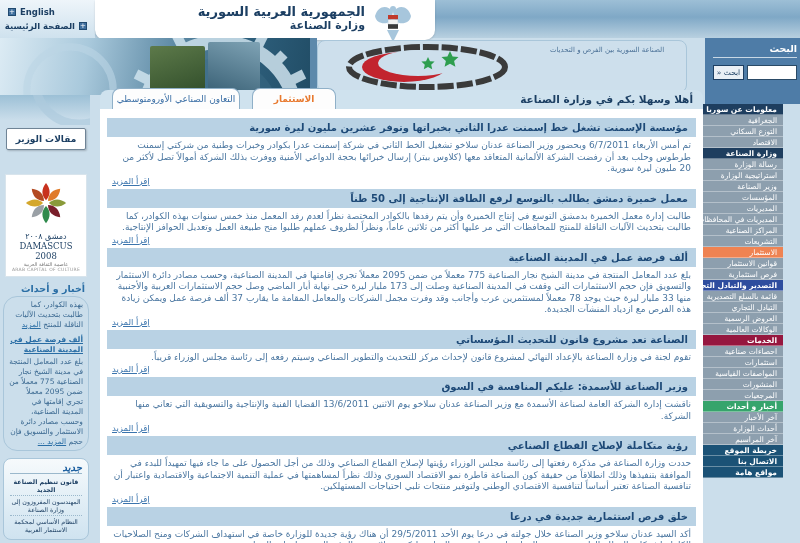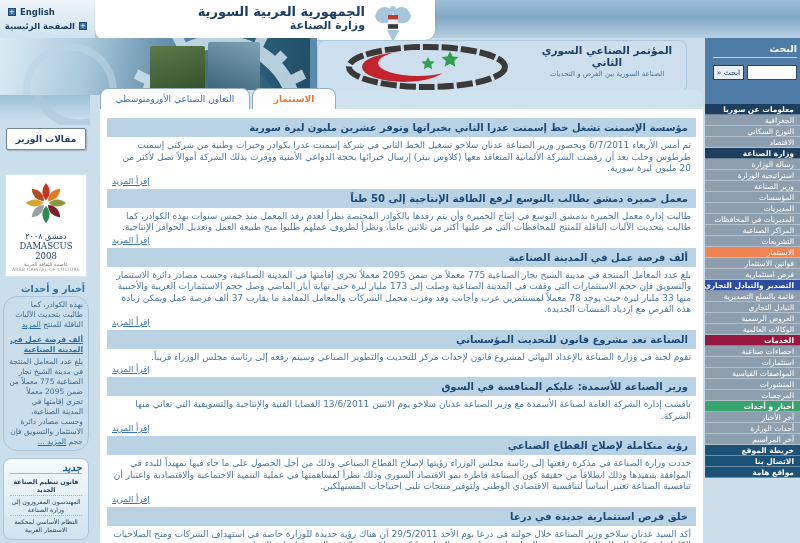--- a/index.html
+++ b/index.html
@@ -49,42 +49,42 @@
     padding:5px 8px 0 8px; }
   #search-title { color:#fff; font-size:9.5px; font-weight:bold; text-align:right;
     border-bottom:1px solid #c8d8e5; padding-bottom:3px; margin-bottom:7px; }
   #search-row { display:flex; direction:rtl; gap:3px; align-items:center; }
   #search-input { width:50px; height:15px; border:1px solid #2a4a66; background:#fff; font-size:8px; }
   #search-btn { height:15px; flex:1; background:#e9eff5; border:1px solid #1c3f63;
     color:#1c3f63; font-size:7.5px; line-height:13px; text-align:center; cursor:pointer;
     font-family:"DejaVu Sans", sans-serif; }
 
   
-  #menu { left:705px; top:104px; width:95px; }
+  #menu { left:688px; top:104px; width:95px; }
   .m-row { height:11px; line-height:11px; font-size:7.5px; color:#fff; text-align:right;
     padding-left:4px; padding-right:6px; border-bottom:1px solid rgba(255,255,255,.35);
     white-space:nowrap; overflow:hidden; cursor:pointer; }
   .item       { background:#8d9fae; }
   .hdr-navy   { background:#1e3e5f; font-weight:bold; }
   .item-orange{ background:#ef8352; }
   .hdr-blue   { background:#2e4d9e; font-weight:bold; }
   .hdr-maroon { background:#96173f; font-weight:bold; }
   .hdr-green  { background:#36a46c; font-weight:bold; }
   .hdr-teal   { background:#1b5276; font-weight:bold; }
 
   
   #content-header { left:100px; top:90px; width:603px; height:19px; background:#cfe2ee;
     border-radius:8px 8px 0 0; }
   #welcome { position:absolute; right:10px; top:0; line-height:19px; font-size:10.5px;
     font-weight:bold; color:#1c3f63; }
   .tab { position:absolute; top:-2px; height:21px; background:#fdfdfd;
     border:1px solid #8fb0c8; border-bottom:none; border-radius:8px 8px 0 0;
     font-size:9px; text-align:center; line-height:20px; cursor:pointer; white-space:nowrap; }
   #tab-investment { left:152px; width:84px; color:#e8792e; font-weight:bold; }
-  #tab-euromed    { left:0px;  width:150px; color:#3a6ea5; }
+  #tab-euromed    { left:12px;  width:128px; color:#3a6ea5; }
 
   
   #panel { left:100px; top:109px; width:603px; height:434px; background:#fff;
     overflow:hidden; padding:9px 7px 0 7px; }
   .sec { margin-bottom:2px; }
   .sec-hdr { background:#b9d2e4; height:19px; line-height:19px; font-size:10px;
     font-weight:bold; color:#1d4977; text-align:right; padding:0 8px; margin-bottom:3px; }
   .sec-body { color:#4a76a0; font-size:9px; line-height:11.5px; text-align:right;
     padding:0 5px; margin-bottom:1px; }
   .read-more { display:block; text-align:left; color:#3a74ad; font-size:8.5px;
@@ -168,21 +168,20 @@
 </div>
 <div class="abs" id="photo-ext">
   <svg class="gear" style="left:24px; top:-70px; width:110px; height:110px;" viewBox="0 0 100 100">
     <circle cx="50" cy="50" r="40" fill="none" stroke="#aecbdd" stroke-width="8" opacity=".8"></circle>
   </svg>
 </div>
 
 <div class="abs" id="divider-strip"></div>
 <div class="abs" id="banner">
   <div id="banner-text">
-    <div class="bt1">المؤتمر الصناعي السوري الثاني</div>
     <div class="bt3">الصناعة السورية بين الفرص و التحديات</div>
   </div>
   <div id="crescent-wrap">
     <svg width="190" height="48" viewBox="0 0 190 48">
       <ellipse cx="95" cy="24" rx="78" ry="20" fill="none" stroke="#3a3a3a" stroke-width="6" stroke-dasharray="16 3"></ellipse>
       <ellipse cx="72" cy="24" rx="42" ry="15" fill="#c2242e"></ellipse>
       <ellipse cx="86" cy="20" rx="40" ry="13" fill="#cddfec"></ellipse>
       <path d="M118 8 l2.6 5.4 5.9.5 -4.4 4 1.3 5.8 -5.4-3 -5.4 3 1.3-5.8 -4.4-4 5.9-.5 Z" fill="#2e9e4f"></path>
       <path d="M96 14 l2 4.2 4.6.4 -3.4 3.1 1 4.5 -4.2-2.3 -4.2 2.3 1-4.5 -3.4-3.1 4.6-.4 Z" fill="#2e9e4f"></path>
     </svg>
@@ -262,20 +261,21 @@
     <div class="m-row item">آخر المراسيم</div>
 
     <div class="m-row hdr-teal">خريطة الموقع</div>
 
     <div class="m-row hdr-teal">الاتصال بنا</div>
 
     <div class="m-row hdr-teal">مواقع هامة</div>
   </div>
 
 <div class="abs" id="content-header">
+  <span id="welcome">أهلا وسهلا بكم في وزارة الصناعة</span>
   <div class="tab" id="tab-investment">الاستثمار</div>
   <div class="tab" id="tab-euromed">التعاون الصناعي الأورومتوسطي</div>
 </div>
 
 <div class="abs" id="panel">
 
     <div class="sec">
       <div class="sec-hdr">مؤسسة الإسمنت تشغل خط إسمنت عدرا الثاني بخبراتها وتوفر عشرين مليون ليرة سورية</div>
       <div class="sec-body">تم أمس الأربعاء 6/7/2011 وبحضور وزير الصناعة عدنان سلاخو تشغيل الخط الثاني في شركة إسمنت عدرا بكوادر وخبرات وطنية من شركتي إسمنت طرطوس وحلب بعد أن رفضت الشركة الألمانية المتعاقد معها (كلاوس بيتر) إرسال خبرائها بحجة الدواعي الأمنية ووفرت بذلك الشركة أموالاً تصل لأكثر من 20 مليون ليرة سورية.</div>
       <a class="read-more">إقرأ المزيد</a>

